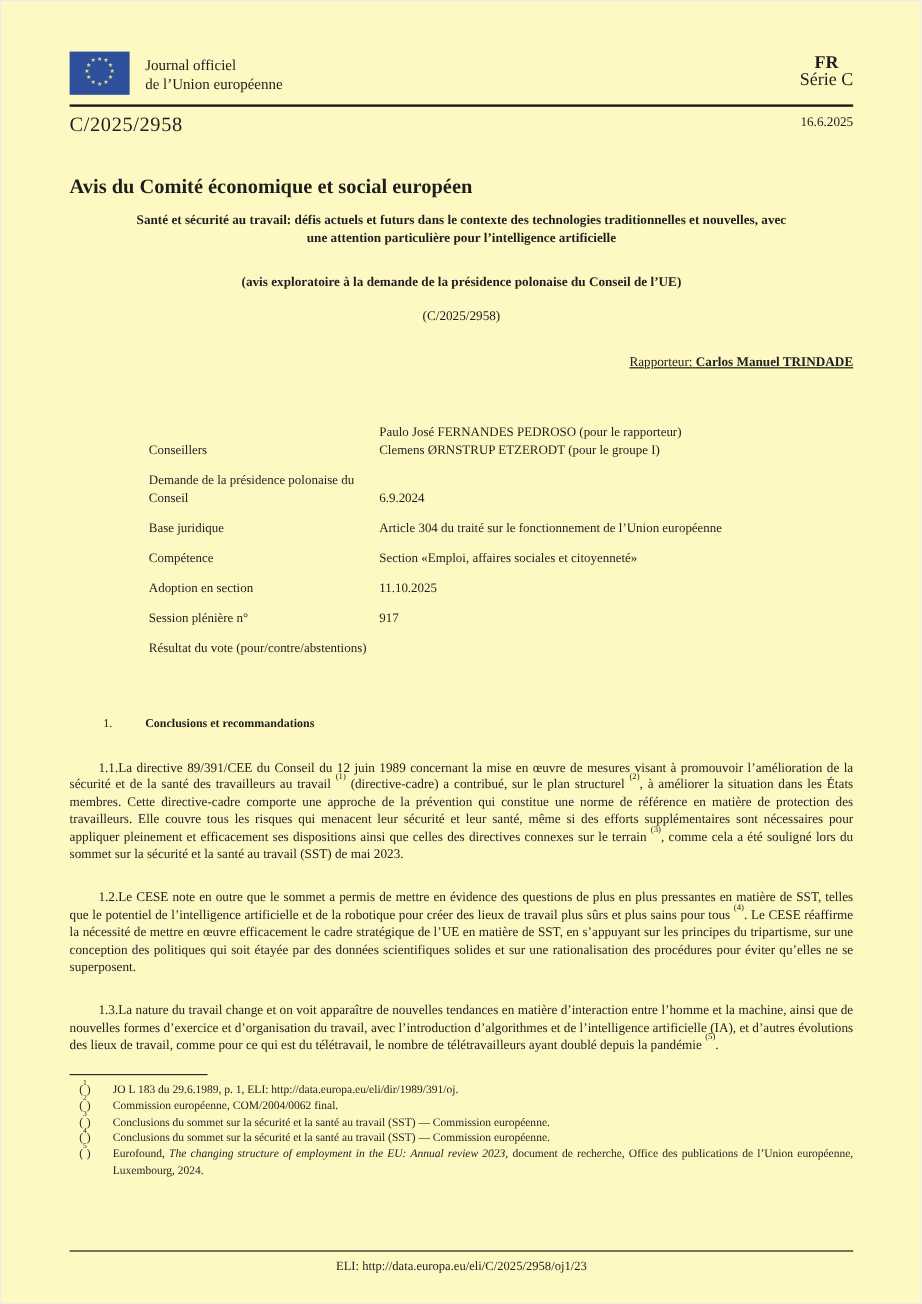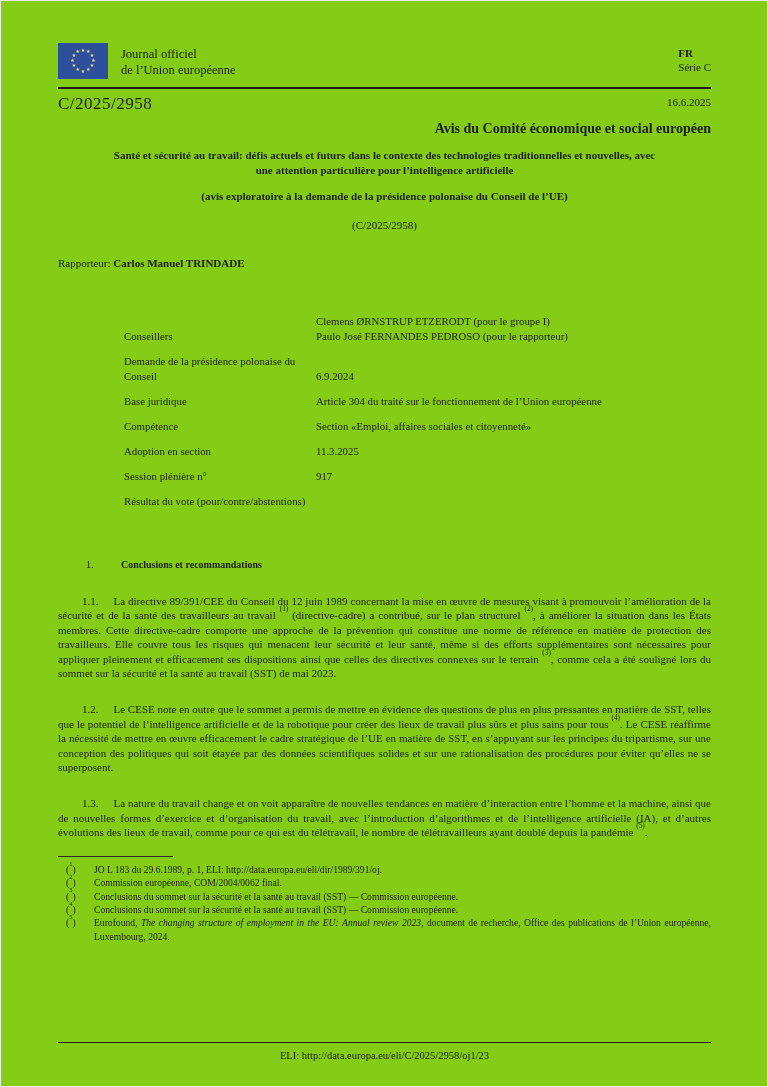--- a/index.html
+++ b/index.html
@@ -1,60 +1,60 @@
 <!DOCTYPE html>
 <html lang="fr"><head>
 <meta charset="utf-8">
 <style>
   html,body { margin:0; padding:0; background:#ffffff; }
   .page {
     position:relative; width:768px; height:1087px; margin:0 auto;
-    background:#84cc16; box-sizing:border-box; overflow:hidden;
+    background:#fef9c3; box-sizing:border-box; overflow:hidden;
     border:1px solid #ececec;
     font-family:"Liberation Serif", "DejaVu Serif", serif;
     color:#1e1e1e;
   }
   .content { padding:42px 56px 0 57px; }
 
   
   .masthead { display:flex; justify-content:space-between; align-items:flex-start; }
   .mast-left { display:flex; }
   .flag { position:relative; width:50px; height:36px; flex:none; }
   .star { position:absolute; font-size:5px; width:7px; height:7px; line-height:7px; text-align:center; }
   .mast-title { margin-left:13px; font-size:12.5px; line-height:16px; padding-top:3px; }
-  .mast-right { text-align:left; font-size:11px; line-height:14px; padding-top:3px; }
+  .mast-right { text-align:center; font-size:15px; line-height:14px; padding-top:3px; }
   .lang { font-weight:bold; }
   .head-rule { border:none; border-top:2px solid #1b1b1b; margin:8px 0 0 0; }
 
   
   .docline { position:relative; margin-top:5px; height:26px; }
   .doc-number { text-align:left; font-size:17px; letter-spacing:0.5px; }
   .doc-date { position:absolute; right:0; top:2px; font-size:11px;text-align:center; }
 
   
-  .t-org   { margin-top:1px; text-align:right; font-weight:bold; font-size:14px; }
+  .t-org   { margin-top:26px; text-align:left; font-weight:bold; font-size:17px; }
   .t-subj  { margin:11px auto 0; text-align:center; font-weight:bold; font-size:11px; line-height:15px; max-width:560px; }
-  .t-note  { margin-top:12px; text-align:center; font-weight:bold; font-size:11px; }
+  .t-note  { margin-top:22px; text-align:center; font-weight:bold; font-size:11px; }
   .t-ref   { margin-top:17px; text-align:center; font-size:11px; }
-  .t-rapp  { margin-top:26px; text-align:left; font-size:11px; }
+  .t-rapp  { margin-top:26px; text-align:right; font-size:11px;text-decoration:underline; }
   .t-rapp b { font-weight:bold; }
 
   
   .details { margin:45px 0 0 66px; font-size:10.8px; line-height:15px; }
   .drow { display:grid; grid-template-columns:192px 1fr; align-items:end; margin-bottom:10px; }
   .dlabel { padding-right:10px; }
   .dvalue { }
 
   
   .sechead { margin:50px 0 0 28px; font-size:10px; }
   .snum { display:inline-block; width:35px; }
   .stitle { font-weight:bold; }
   .para { margin:22px 0 0 0; font-size:11px; line-height:14.4px; text-align:justify; text-indent:24px; }
   .para.first { margin-top:24px; }
-  .pnum { padding-right:15px; }
+  .pnum { }
   sup.s { font-size:0.66em; line-height:0; position:relative; top:-0.45em; }
 
   
   .fnblock { margin-top:16px; }
   .fnrule { width:115px; border:none; border-top:1.3px solid #2a2a2a; margin:0 0 6px 0; }
   .fn { display:flex; margin-left:8px; font-size:9.6px; line-height:13.4px; }
   .fnm { flex:none; width:28px; }
   .fnt { flex:1; text-align:justify; }
   .fnt i { font-style:italic; }
 
@@ -105,39 +105,39 @@
     <div class="t-org">Avis du Comité économique et social européen</div>
     <div class="t-subj">Santé et sécurité au travail: défis actuels et futurs dans le contexte des technologies traditionnelles et nouvelles, avec une attention particulière pour l’intelligence artificielle</div>
     <div class="t-note">(avis exploratoire à la demande de la présidence polonaise du Conseil de l’UE)</div>
     <div class="t-ref">(C/2025/2958)</div>
     <div class="t-rapp"><span>Rapporteur:</span> <b>Carlos Manuel TRINDADE</b></div>
 
     <div class="details">
       <div class="drow">
         <div class="dlabel">Conseillers</div>
         <div class="dvalue">
+          <div>Paulo José FERNANDES PEDROSO (pour le rapporteur)</div>
           <div>Clemens ØRNSTRUP ETZERODT (pour le groupe I)</div>
-          <div>Paulo José FERNANDES PEDROSO (pour le rapporteur)</div>
         </div>
       </div>
       <div class="drow">
         <div class="dlabel">Demande de la présidence polonaise du Conseil</div>
         <div class="dvalue">6.9.2024</div>
       </div>
       <div class="drow">
         <div class="dlabel">Base juridique</div>
         <div class="dvalue">Article 304 du traité sur le fonctionnement de l’Union européenne</div>
       </div>
       <div class="drow">
         <div class="dlabel">Compétence</div>
         <div class="dvalue">Section «Emploi, affaires sociales et citoyenneté»</div>
       </div>
       <div class="drow">
         <div class="dlabel">Adoption en section</div>
-        <div class="dvalue">11.3.2025</div>
+        <div class="dvalue">11.10.2025</div>
       </div>
       <div class="drow">
         <div class="dlabel">Session plénière n°</div>
         <div class="dvalue">917</div>
       </div>
       <div class="drow">
         <div class="dlabel">Résultat du vote (pour/contre/abstentions)</div>
       </div>
     </div>
 

